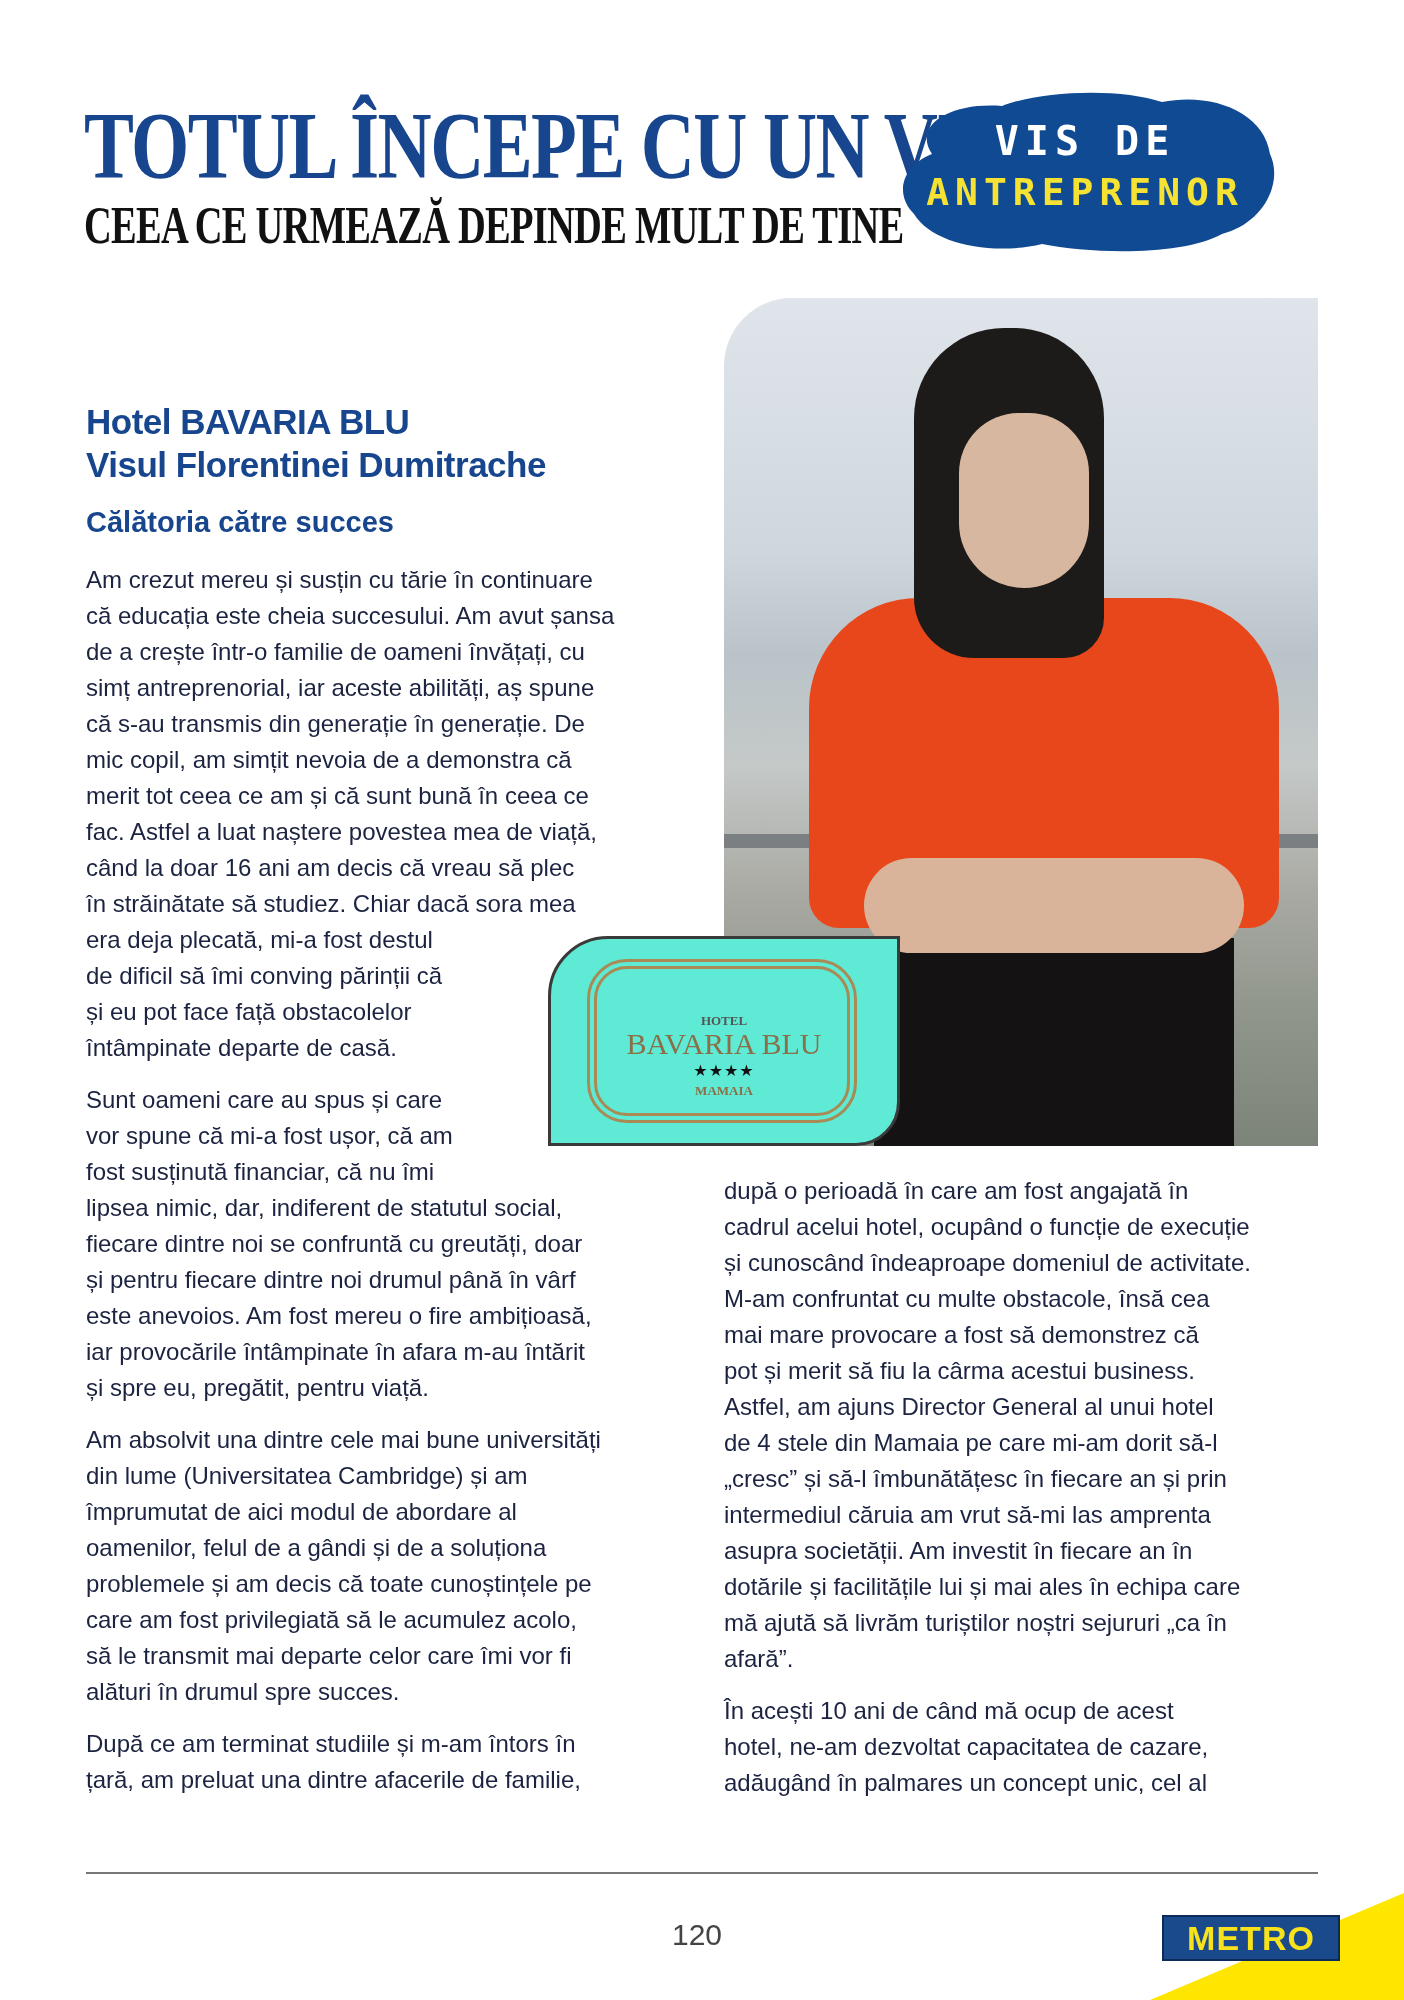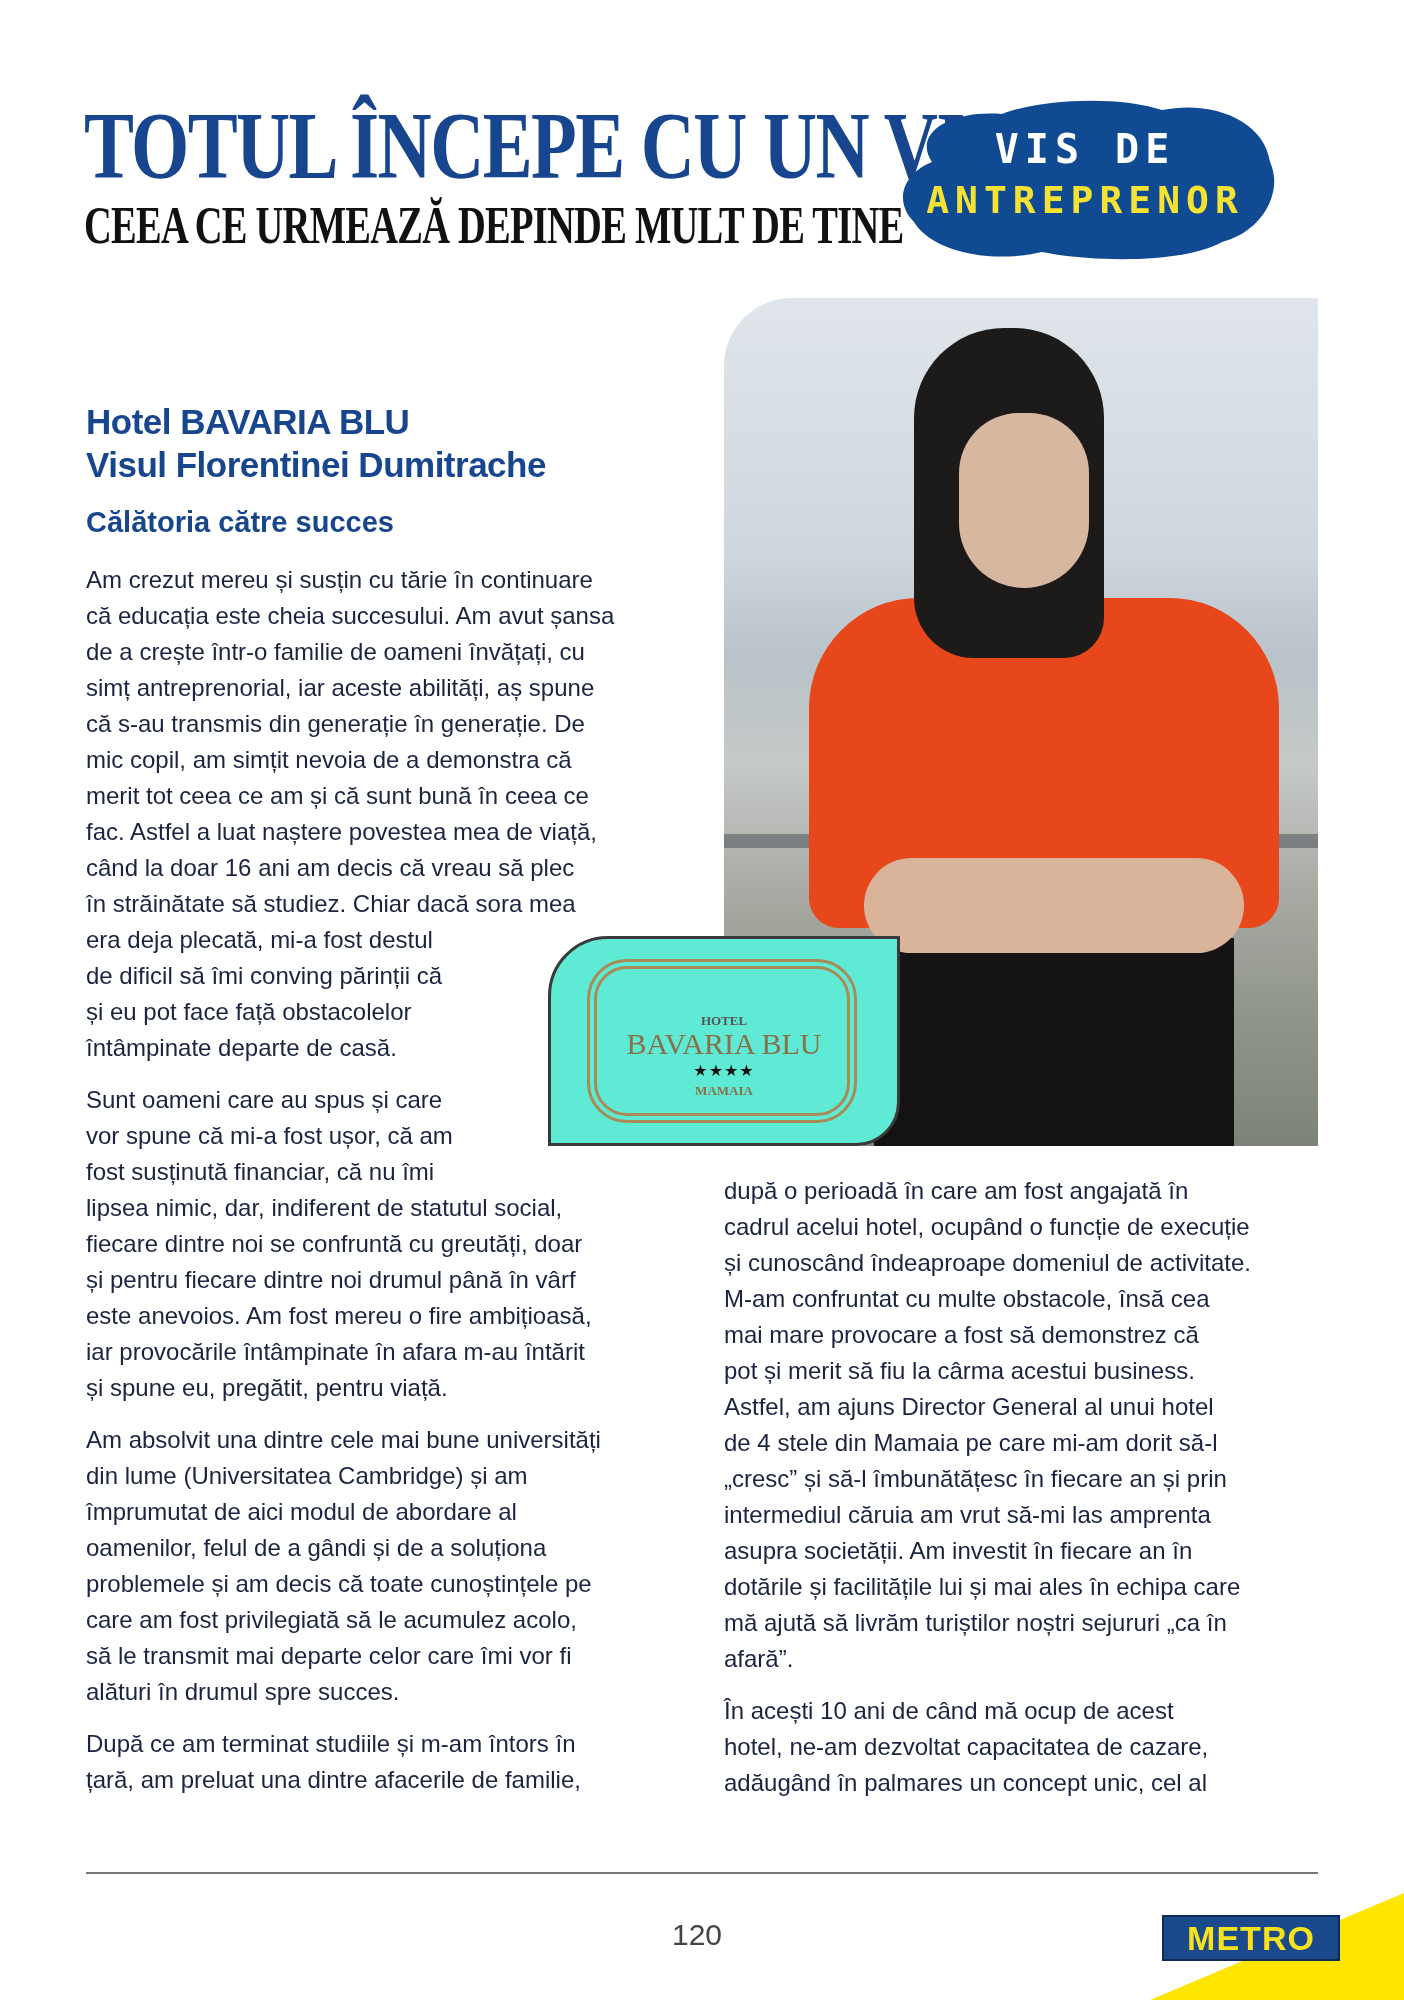--- a/index.html
+++ b/index.html
@@ -18,21 +18,21 @@
   }
   .header-subtitle {
     position: absolute; left: 84px; top: 200px;
     font-family: "Liberation Serif", "DejaVu Serif", serif;
     font-weight: bold; font-size: 52px; line-height: 1;
     color: #111111; letter-spacing: -1px;
     transform: scaleX(0.74); transform-origin: left top;
     white-space: nowrap;
   }
   .badge {
-    position: absolute; left: 892px; top: 92px; width: 386px; height: 172px;
+    position: absolute; left: 892px; top: 84px; width: 386px; height: 172px;
   }
   .badge svg { position: absolute; left: 0; top: 0; }
   .badge-line1, .badge-line2 {
     position: absolute; left: 0; width: 100%; text-align: center;
     font-family: "DejaVu Sans Mono", monospace; font-weight: bold;
     letter-spacing: 6px;
   }
   .badge-line1 { top: 34px; font-size: 40px; color: #ffffff; }
   .badge-line2 { top: 86px; font-size: 38px; color: #f5e232; }
 
@@ -151,21 +151,21 @@
   </div>
   <div class="para">
     <div class="line">Sunt oameni care au spus și care</div>
     <div class="line">vor spune că mi-a fost ușor, că am</div>
     <div class="line">fost susținută financiar, că nu îmi</div>
     <div class="line">lipsea nimic, dar, indiferent de statutul social,</div>
     <div class="line">fiecare dintre noi se confruntă cu greutăți, doar</div>
     <div class="line">și pentru fiecare dintre noi drumul până în vârf</div>
     <div class="line">este anevoios. Am fost mereu o fire ambițioasă,</div>
     <div class="line">iar provocările întâmpinate în afara m-au întărit</div>
-    <div class="line">și spune eu, pregătit, pentru viață.</div>
+    <div class="line">și spre eu, pregătit, pentru viață.</div>
   </div>
   <div class="para">
     <div class="line">Am absolvit una dintre cele mai bune universități</div>
     <div class="line">din lume (Universitatea Cambridge) și am</div>
     <div class="line">împrumutat de aici modul de abordare al</div>
     <div class="line">oamenilor, felul de a gândi și de a soluționa</div>
     <div class="line">problemele și am decis că toate cunoștințele pe</div>
     <div class="line">care am fost privilegiată să le acumulez acolo,</div>
     <div class="line">să le transmit mai departe celor care îmi vor fi</div>
     <div class="line">alături în drumul spre succes.</div>

